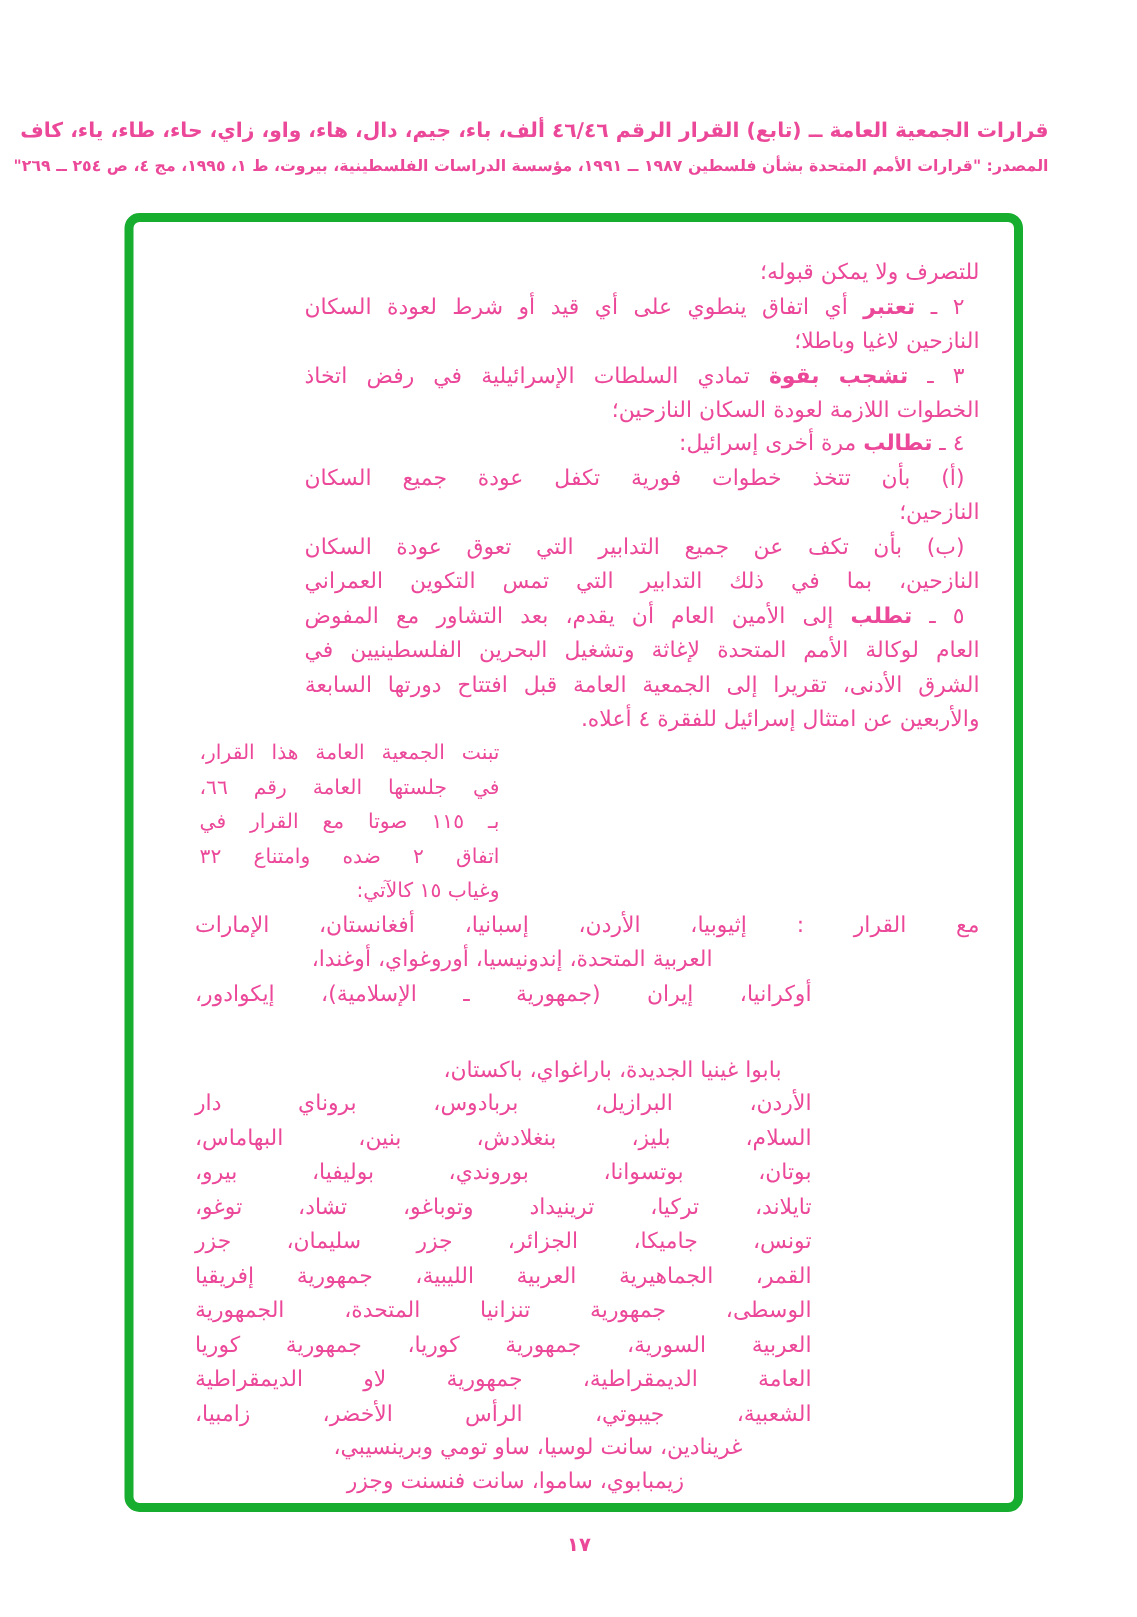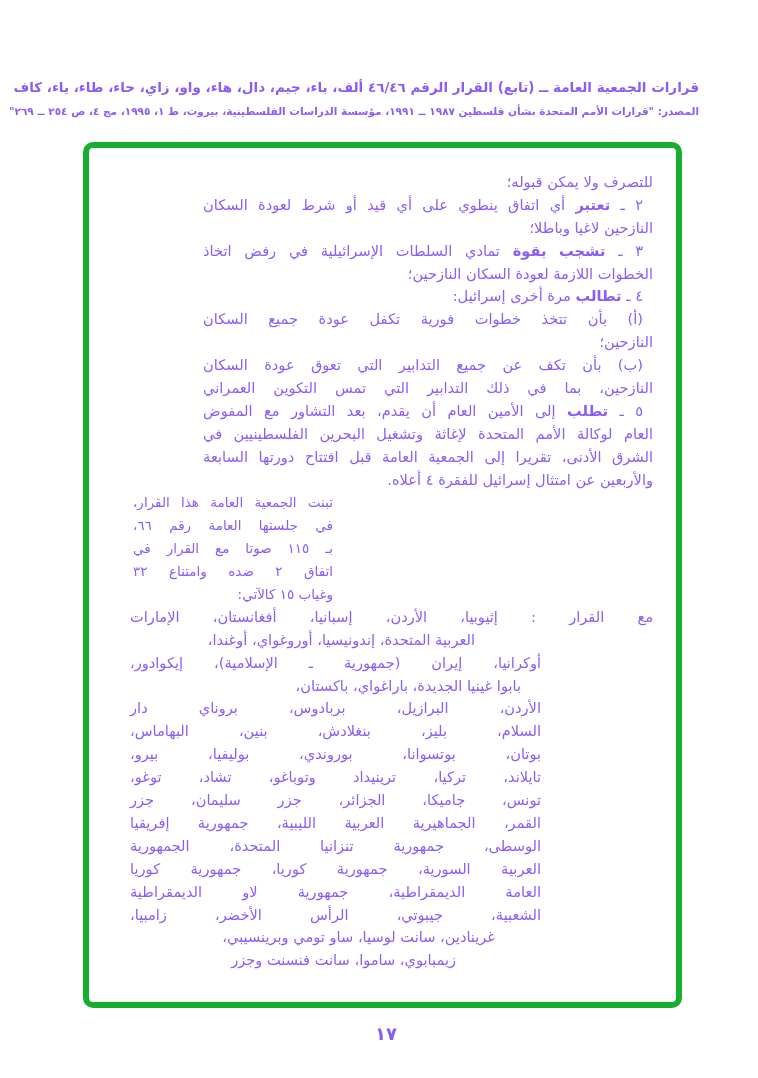--- a/index.html
+++ b/index.html
@@ -2,21 +2,21 @@
 <html lang="ar"><head>
 <meta charset="utf-8">
 <style>
   html,body{margin:0;padding:0;background:#ffffff;}
   .page{
     position:relative;
     width:758px;height:1078px;
     background:#ffffff;
     direction:rtl;
     font-family:"DejaVu Sans", sans-serif;
-    color:#8b5cf6;
+    color:#ec4899;
     overflow:hidden;
   }
   .hdr{
     position:absolute;top:75px;left:0;right:0;
     padding:0 59px;
     text-align:right;
     font-size:13.5px;line-height:24px;
     font-weight:bold;
     white-space:nowrap;
   }
@@ -58,27 +58,27 @@
     width:200px;
     margin-right:320px;
     font-size:13.5px;
   }
   .vr{text-align:right;}
   .vote.j{display:flex;justify-content:space-between;}
   
   .wide{width:523px;}
   .cc{padding-right:112px;box-sizing:border-box;}
   .pr178{padding-right:178px;box-sizing:border-box;}
-  .pr132{padding-right:132px;box-sizing:border-box;}
+  .pr132{padding-right:132px;box-sizing:border-box;margin-top:28px;}
   .pr197{padding-right:197px;box-sizing:border-box;}
   .pr158{padding-right:158px;box-sizing:border-box;}
   .pgnum{
     position:absolute;left:0;right:0;top:1023px;
     text-align:center;
-    font-size:18px;font-weight:bold;
+    font-size:13px;font-weight:bold;
     letter-spacing:1px;
     padding-left:14px;
   }
 </style>
 </head>
 <body>
 
 <div class="page">
 
   <div class="hdr">قرارات الجمعية العامة ــ (تابع) القرار الرقم ٤٦/٤٦ ألف، باء، جيم، دال، هاء، واو، زاي، حاء، طاء، ياء، كاف</div>

